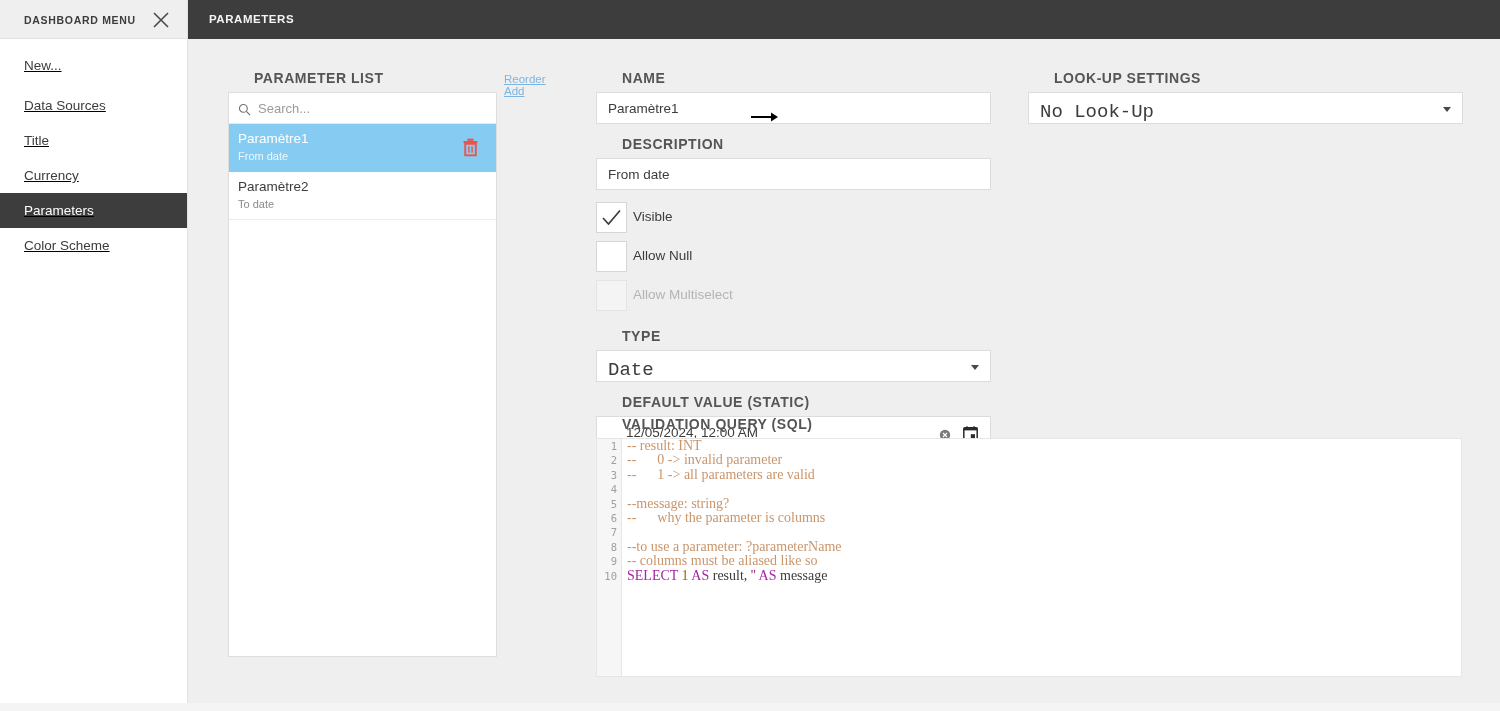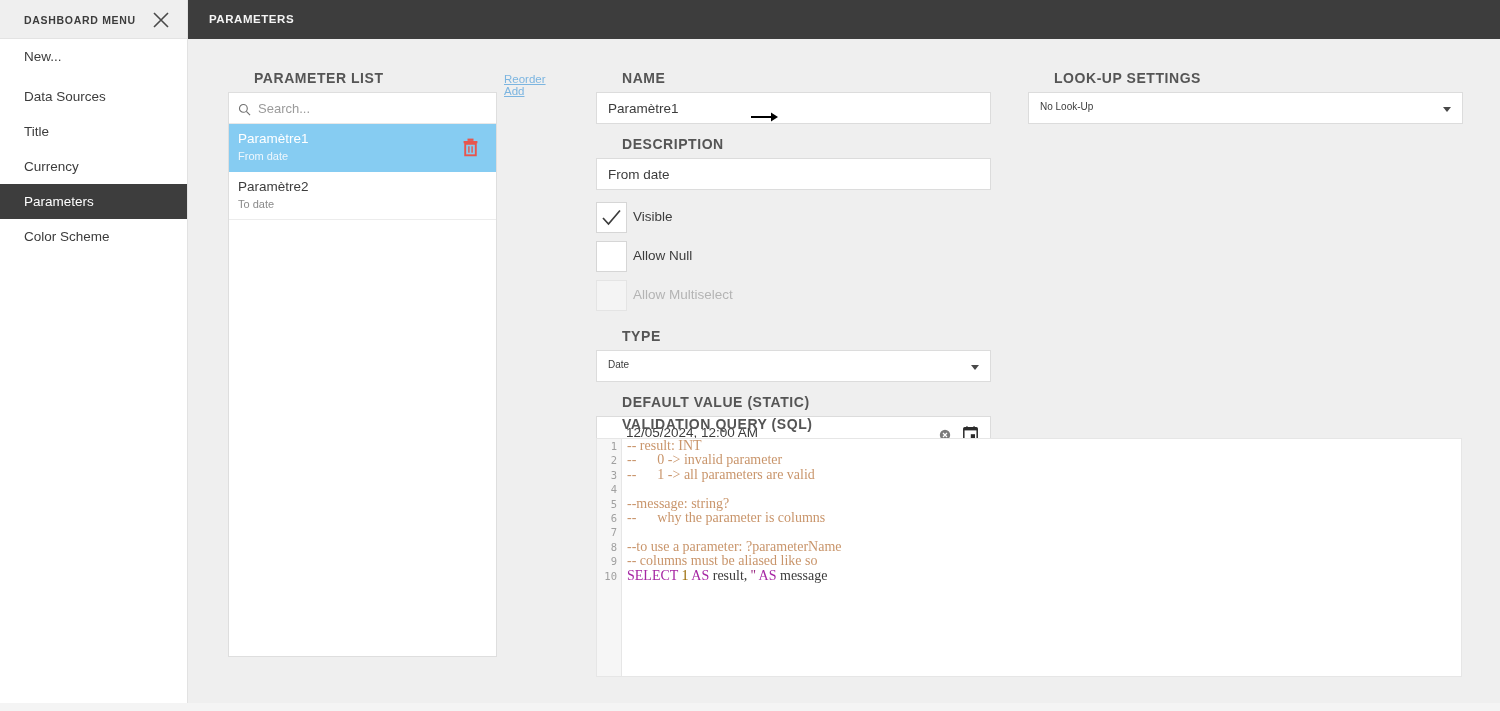--- a/index.html
+++ b/index.html
@@ -39,21 +39,21 @@
   }
   .menu-header-title {
     position: absolute; left: 24px; top: 14px;
     font-size: 10.5px; font-weight: bold; letter-spacing: .7px;
     color: #3c3c3c;
   }
   .menu-close {
     position: absolute; right: 14px; top: 8px;
     width: 24px; height: 24px; cursor: pointer;
   }
-  .menu-items { padding-top: 0; }
+  .menu-items { padding-top: 9px; text-decoration: underline; }
   .menu-item {
     height: 35px; line-height: 35px;
     padding-left: 24px;
     font-size: 13.5px; color: #3c3c3c;
     cursor: pointer;
     white-space: nowrap;
   }
   .menu-item.sep-below { border-bottom: 1px solid #e8e8e8; }
   .menu-item.active { background: #3d3d3d; color: #ffffff; }
   .menu-gap-1 { height: 5px; }
@@ -158,21 +158,21 @@
 
   .select-box {
     position: relative;
     width: 395px; height: 32px;
     background: #ffffff;
     border: 1px solid #dcdcdc;
     cursor: pointer;
   }
   .select-value {
     position: absolute; left: 11px; top: 8px;
-    font-size: 10px; color: #3c3c3c;
+    font-size: 19px; color: #3c3c3c; font-family: Liberation Mono, monospace;
   }
   .caret {
     position: absolute; right: 11px; top: 14px;
     width: 0; height: 0;
     border-left: 4.5px solid transparent;
     border-right: 4.5px solid transparent;
     border-top: 5px solid #484848;
   }
 
   .date-box {

